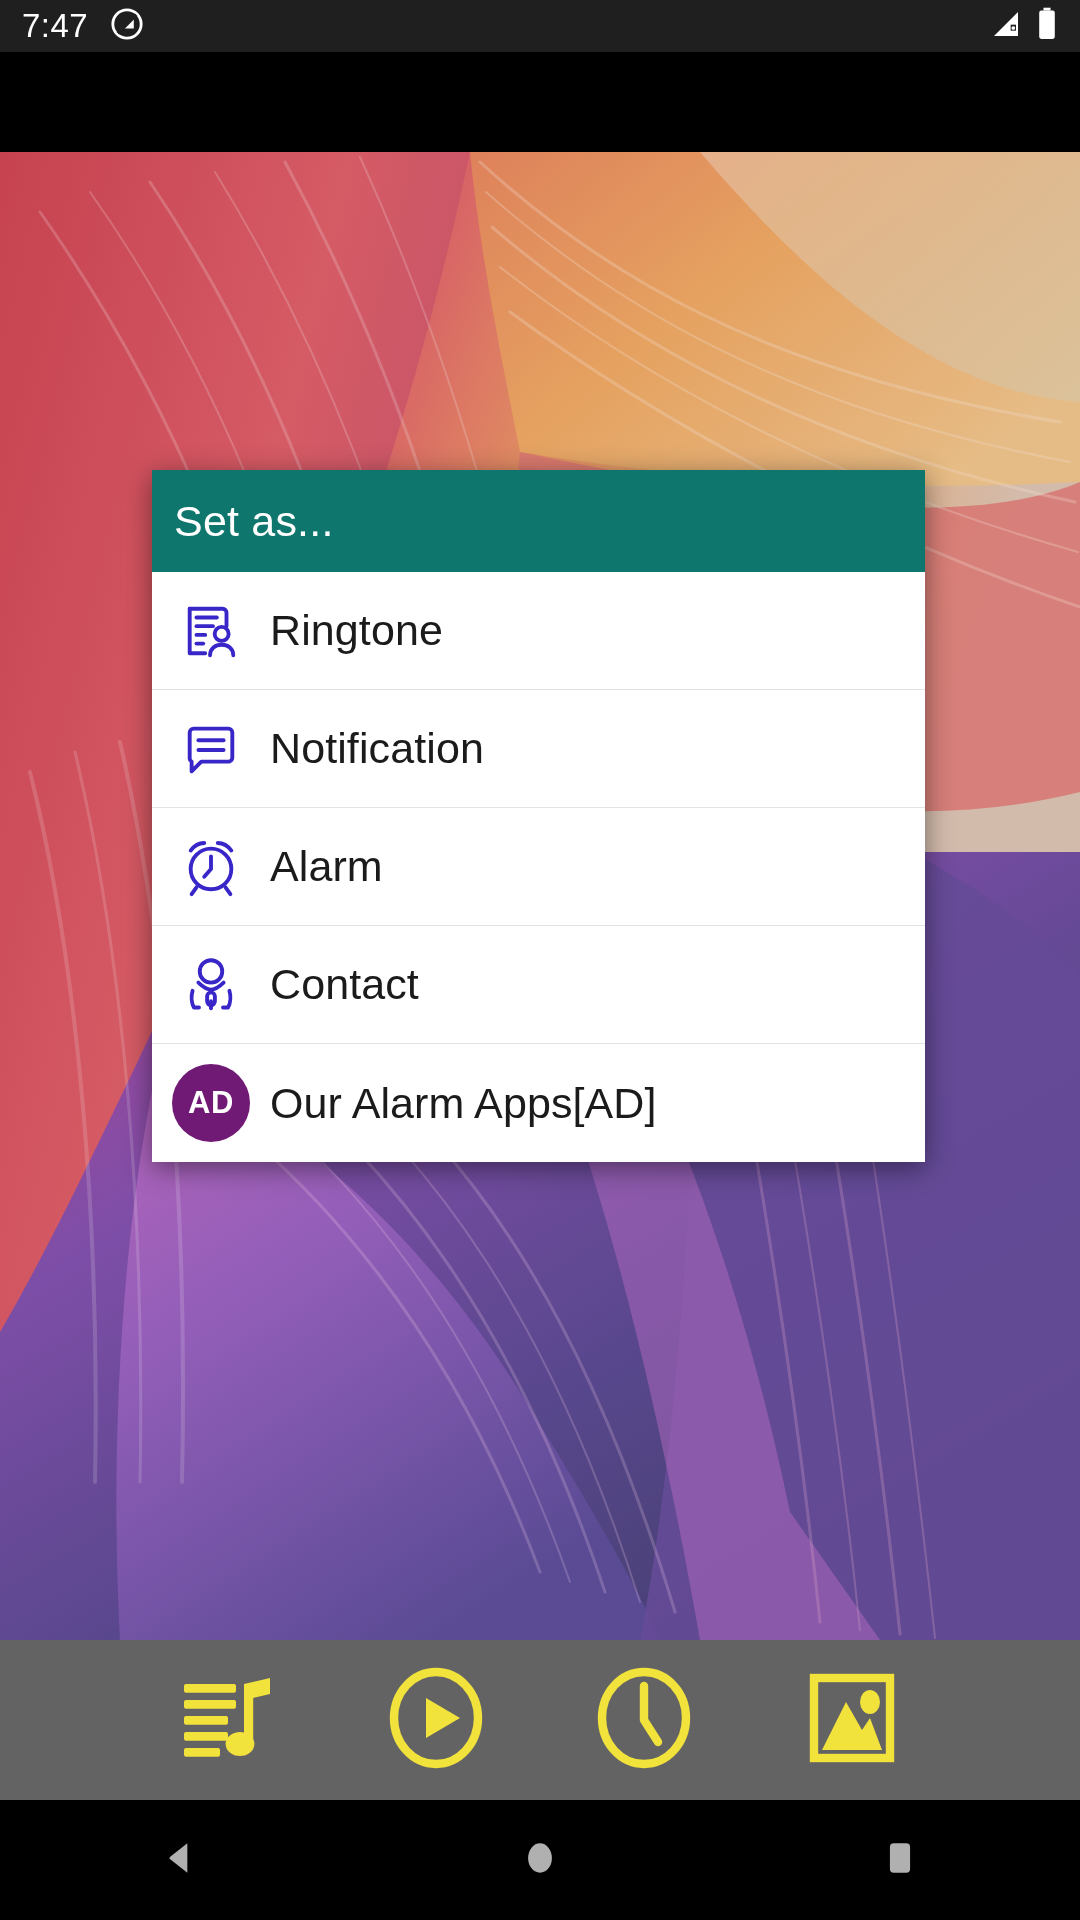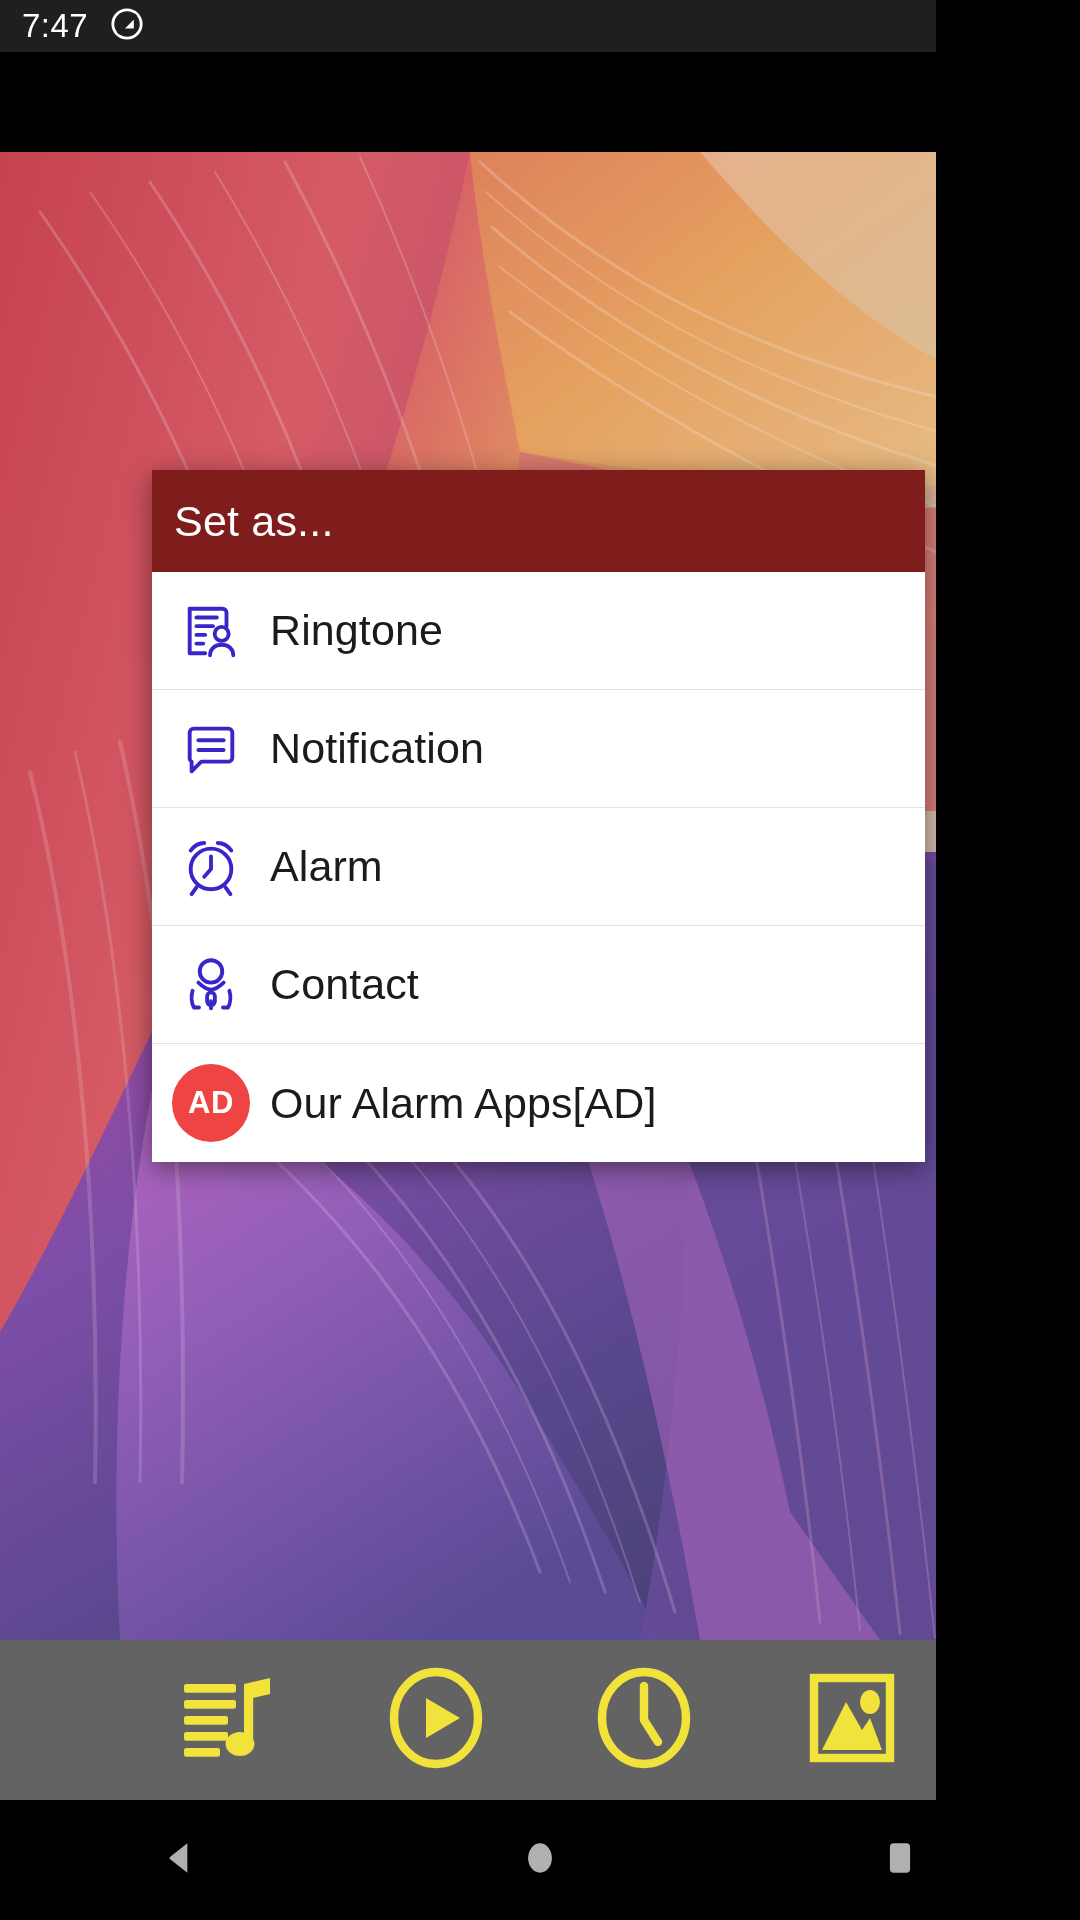--- a/index.html
+++ b/index.html
@@ -4,21 +4,21 @@
 <style>
   * { margin:0; padding:0; box-sizing:border-box; }
   html, body {
     width:1080px; height:1920px;
     background:#000;
     font-family:"Liberation Sans", sans-serif;
     overflow:hidden;
   }
   #screen {
     position:relative;
-    width:936px; height:1920px;
+    width:1080px; height:1920px;
     overflow:hidden;
   }
 
   
   #status-bar {
     position:absolute; top:0; left:0;
     width:1080px; height:52px;
     background:#1f1f1f;
     display:flex; align-items:center;
     padding:0 22px;
@@ -68,21 +68,21 @@
 
   
   #set-as-dialog {
     position:absolute;
     left:152px; top:470px;
     width:773px;
     z-index:20;
     box-shadow:0 6px 26px rgba(0,0,0,0.45);
   }
   #dialog-header {
-    background:#7f1d1d;
+    background:#0f766e;
     height:102px;
     display:flex; align-items:center;
     padding-left:22px;
   }
   #dialog-title {
     color:#ffffff; font-size:43px; font-weight:400; letter-spacing:0.2px;
   }
   #dialog-list { background:#ffffff; }
   .dialog-row {
     height:118px;
@@ -94,21 +94,21 @@
   .dialog-row:last-child { border-bottom:none; }
   .row-icon {
     width:118px; min-width:118px;
     display:flex; align-items:center; justify-content:center;
   }
   .row-label {
     font-size:43px; color:#1b1b1b; font-weight:400; letter-spacing:0.1px;
   }
   #ad-badge {
     width:78px; height:78px; border-radius:50%;
-    background:#ef4444;
+    background:#701a75;
     display:flex; align-items:center; justify-content:center;
     color:#ffffff; font-size:31px; font-weight:700; letter-spacing:0.5px;
   }
 
   
   #bottom-toolbar {
     position:absolute; left:0; top:1640px;
     width:1080px; height:160px;
     background:#636363;
     display:flex; align-items:center; justify-content:center;

